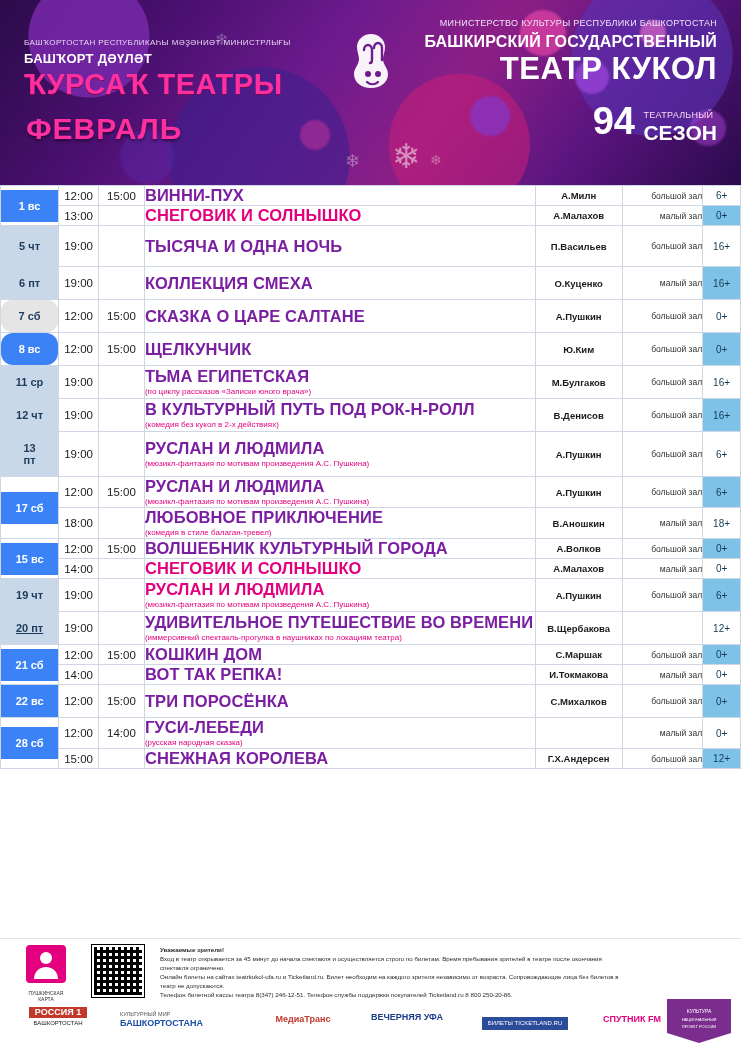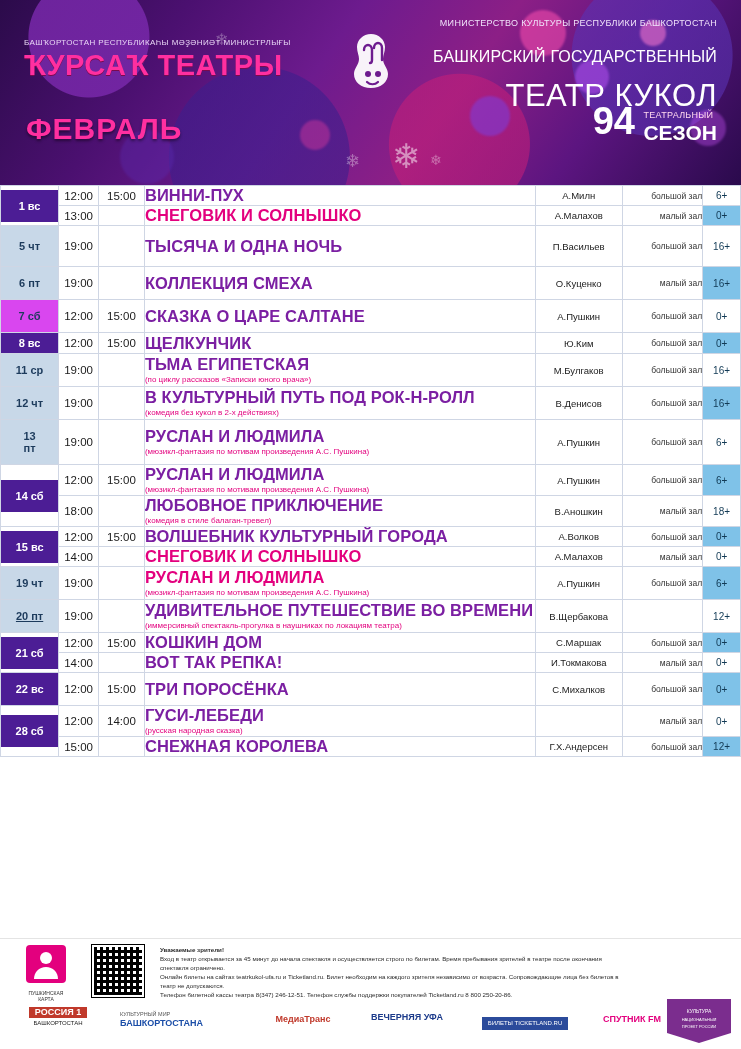--- a/index.html
+++ b/index.html
@@ -33,22 +33,22 @@
   }
   .hdr-left .mid{
     font-size:13px;font-weight:bold;color:#ffffff;margin-top:4px;letter-spacing:.3px;
   }
   .hdr-left .big{
     font-size:29px;font-weight:bold;color:#ff2fa0;letter-spacing:.5px;margin-top:2px;
     text-shadow:0 1px 0 #7a0a4d;
   }
   .hdr-right{position:absolute;right:24px;top:18px;text-align:right;}
   .hdr-right .small{font-size:9px;letter-spacing:.3px;color:#f0e2fa;text-transform:uppercase;}
-  .hdr-right .mid{font-size:16px;font-weight:normal;margin-top:20px;letter-spacing:.2px;}
-  .hdr-right .big{font-size:31px;font-weight:normal;margin-top:12px;letter-spacing:.5px;}
+  .hdr-right .mid{font-size:16px;font-weight:bold;margin-top:5px;letter-spacing:.2px;}
+  .hdr-right .big{font-size:31px;font-weight:bold;margin-top:0;letter-spacing:.5px;}
 
   .month{
     position:absolute;left:26px;top:112px;
     font-size:30px;font-weight:bold;color:#ff2fa0;letter-spacing:1px;
     text-shadow:0 2px 3px rgba(0,0,0,.45);
   }
   .season{
     position:absolute;right:24px;top:104px;text-align:right;color:#fff;
   }
   .season .num{
@@ -72,30 +72,30 @@
   .sched td{
     border:1px solid #cfd6e4;
     padding:0;
     vertical-align:middle;
     background:#fff;
   }
   .c-date{width:56px;}
   .c-t1{width:38px;}
   .c-t2{width:44px;}
   .c-title{width:382px;}
-  .c-author{width:84px;}
+  .c-author{width:84px;font-weight:bold;}
   .c-hall{width:78px;}
   .c-age{width:36px;}
 
   .date-cell{
-    background:#4c1d95;color:#fff;font-size:11px;font-weight:bold;
+    background:#3b82f6;color:#fff;font-size:11px;font-weight:bold;
     text-align:center;height:100%;
   }
   .date-cell.lite{background:#c8d8e8;color:#1d3b5c;}
-  .date-cell.lite2{background:#d946ef;color:#1d3b5c;}
+  .date-cell.lite2{background:#e5e5e5;color:#1d3b5c;border-radius:11px;}
   .time{
     font-size:11.5px;color:#1b1b1b;text-align:center;padding:2px 0;
   }
   .title{
     padding:4px 0 4px 10px;
   }
   .title .t{
     font-size:16.5px;font-weight:bold;color:#7b1fa2;letter-spacing:.1px;line-height:19px;
   }
   .title .t.pink{color:#e3007e;}
@@ -156,20 +156,21 @@
   <div class="bokeh" style="left:120px;top:130px;width:54px;height:54px;background:#5a2ab0;opacity:.4;"></div>
   <div class="bokeh" style="left:690px;top:110px;width:36px;height:36px;background:#c24ff0;opacity:.4;"></div>
 
   <div class="snow" style="left:392px;top:136px;font-size:34px;">❄</div>
   <div class="snow" style="left:345px;top:150px;font-size:18px;opacity:.35;">❄</div>
   <div class="snow" style="left:430px;top:152px;font-size:14px;opacity:.35;">❄</div>
   <div class="snow" style="left:215px;top:30px;font-size:16px;opacity:.3;">❄</div>
 
   <div class="hdr-left">
     <div class="small">Башҡортостан Республикаһы мәҙәниәт министрлығы</div>
+    <div class="mid">БАШҠОРТ ДӘҮЛӘТ</div>
     <div class="big">ҠУРСАҠ ТЕАТРЫ</div>
   </div>
 
   <svg class="logo-mark" viewBox="0 0 60 64">
     <path d="M30 4c-8 0-14 6-14 13 0 5 2 8 2 12 0 6-5 9-5 15 0 8 7 14 17 14s17-6 17-14c0-6-5-9-5-15 0-4 2-7 2-12 0-7-6-13-14-13z" fill="#ffffff" opacity="0.95"></path>
     <path d="M23 20c0-3 2-5 4-5s4 2 4 5v10c0 2-1 3-2 3" stroke="#6d1b8e" stroke-width="2.4" fill="none" stroke-linecap="round"></path>
     <path d="M33 18c0-3 2-5 4-5s4 2 4 5v12" stroke="#6d1b8e" stroke-width="2.4" fill="none" stroke-linecap="round"></path>
     <circle cx="27" cy="44" r="3" fill="#6d1b8e"></circle>
     <circle cx="37" cy="44" r="3" fill="#6d1b8e"></circle>
     <path d="M26 52c3 3 8 3 11 0" stroke="#6d1b8e" stroke-width="2.2" fill="none" stroke-linecap="round"></path>
@@ -251,21 +252,21 @@
         <td class="c-t2 time">15:00</td>
         <td class="c-title title">
           <div class="t">СКАЗКА О ЦАРЕ САЛТАНЕ</div>
         </td>
         <td class="c-author author">А.Пушкин</td>
         <td class="c-hall hall">большой зал</td>
         <td class="c-age age">0+</td>
       </tr>
       <tr>
         <td class="c-date">
-          <div class="date-cell" style="padding: 4px 0px;">8 вс</div>
+          <div class="date-cell" style="padding: 10px 0px; border-radius: 12px;">8 вс</div>
         </td>
         <td class="c-t1 time">12:00</td>
         <td class="c-t2 time">15:00</td>
         <td class="c-title title">
           <div class="t">ЩЕЛКУНЧИК</div>
         </td>
         <td class="c-author author">Ю.Ким</td>
         <td class="c-hall hall">большой зал</td>
         <td class="c-age age b">0+</td>
       </tr>
@@ -306,21 +307,21 @@
         <td class="c-title title">
           <div class="t">РУСЛАН И ЛЮДМИЛА</div>
           <div class="sub">(мюзикл-фантазия по мотивам произведения А.С. Пушкина)</div>
         </td>
         <td class="c-author author">А.Пушкин</td>
         <td class="c-hall hall">большой зал</td>
         <td class="c-age age">6+</td>
       </tr>
       <tr>
         <td class="c-date" rowspan="2">
-          <div class="date-cell" style="padding: 10px 0px;">14 сб</div>
+          <div class="date-cell" style="padding: 10px 0px;">17 сб</div>
         </td>
         <td class="c-t1 time">12:00</td>
         <td class="c-t2 time">15:00</td>
         <td class="c-title title">
           <div class="t">РУСЛАН И ЛЮДМИЛА</div>
           <div class="sub">(мюзикл-фантазия по мотивам произведения А.С. Пушкина)</div>
         </td>
         <td class="c-author author">А.Пушкин</td>
         <td class="c-hall hall">большой зал</td>
         <td class="c-age age b">6+</td>

